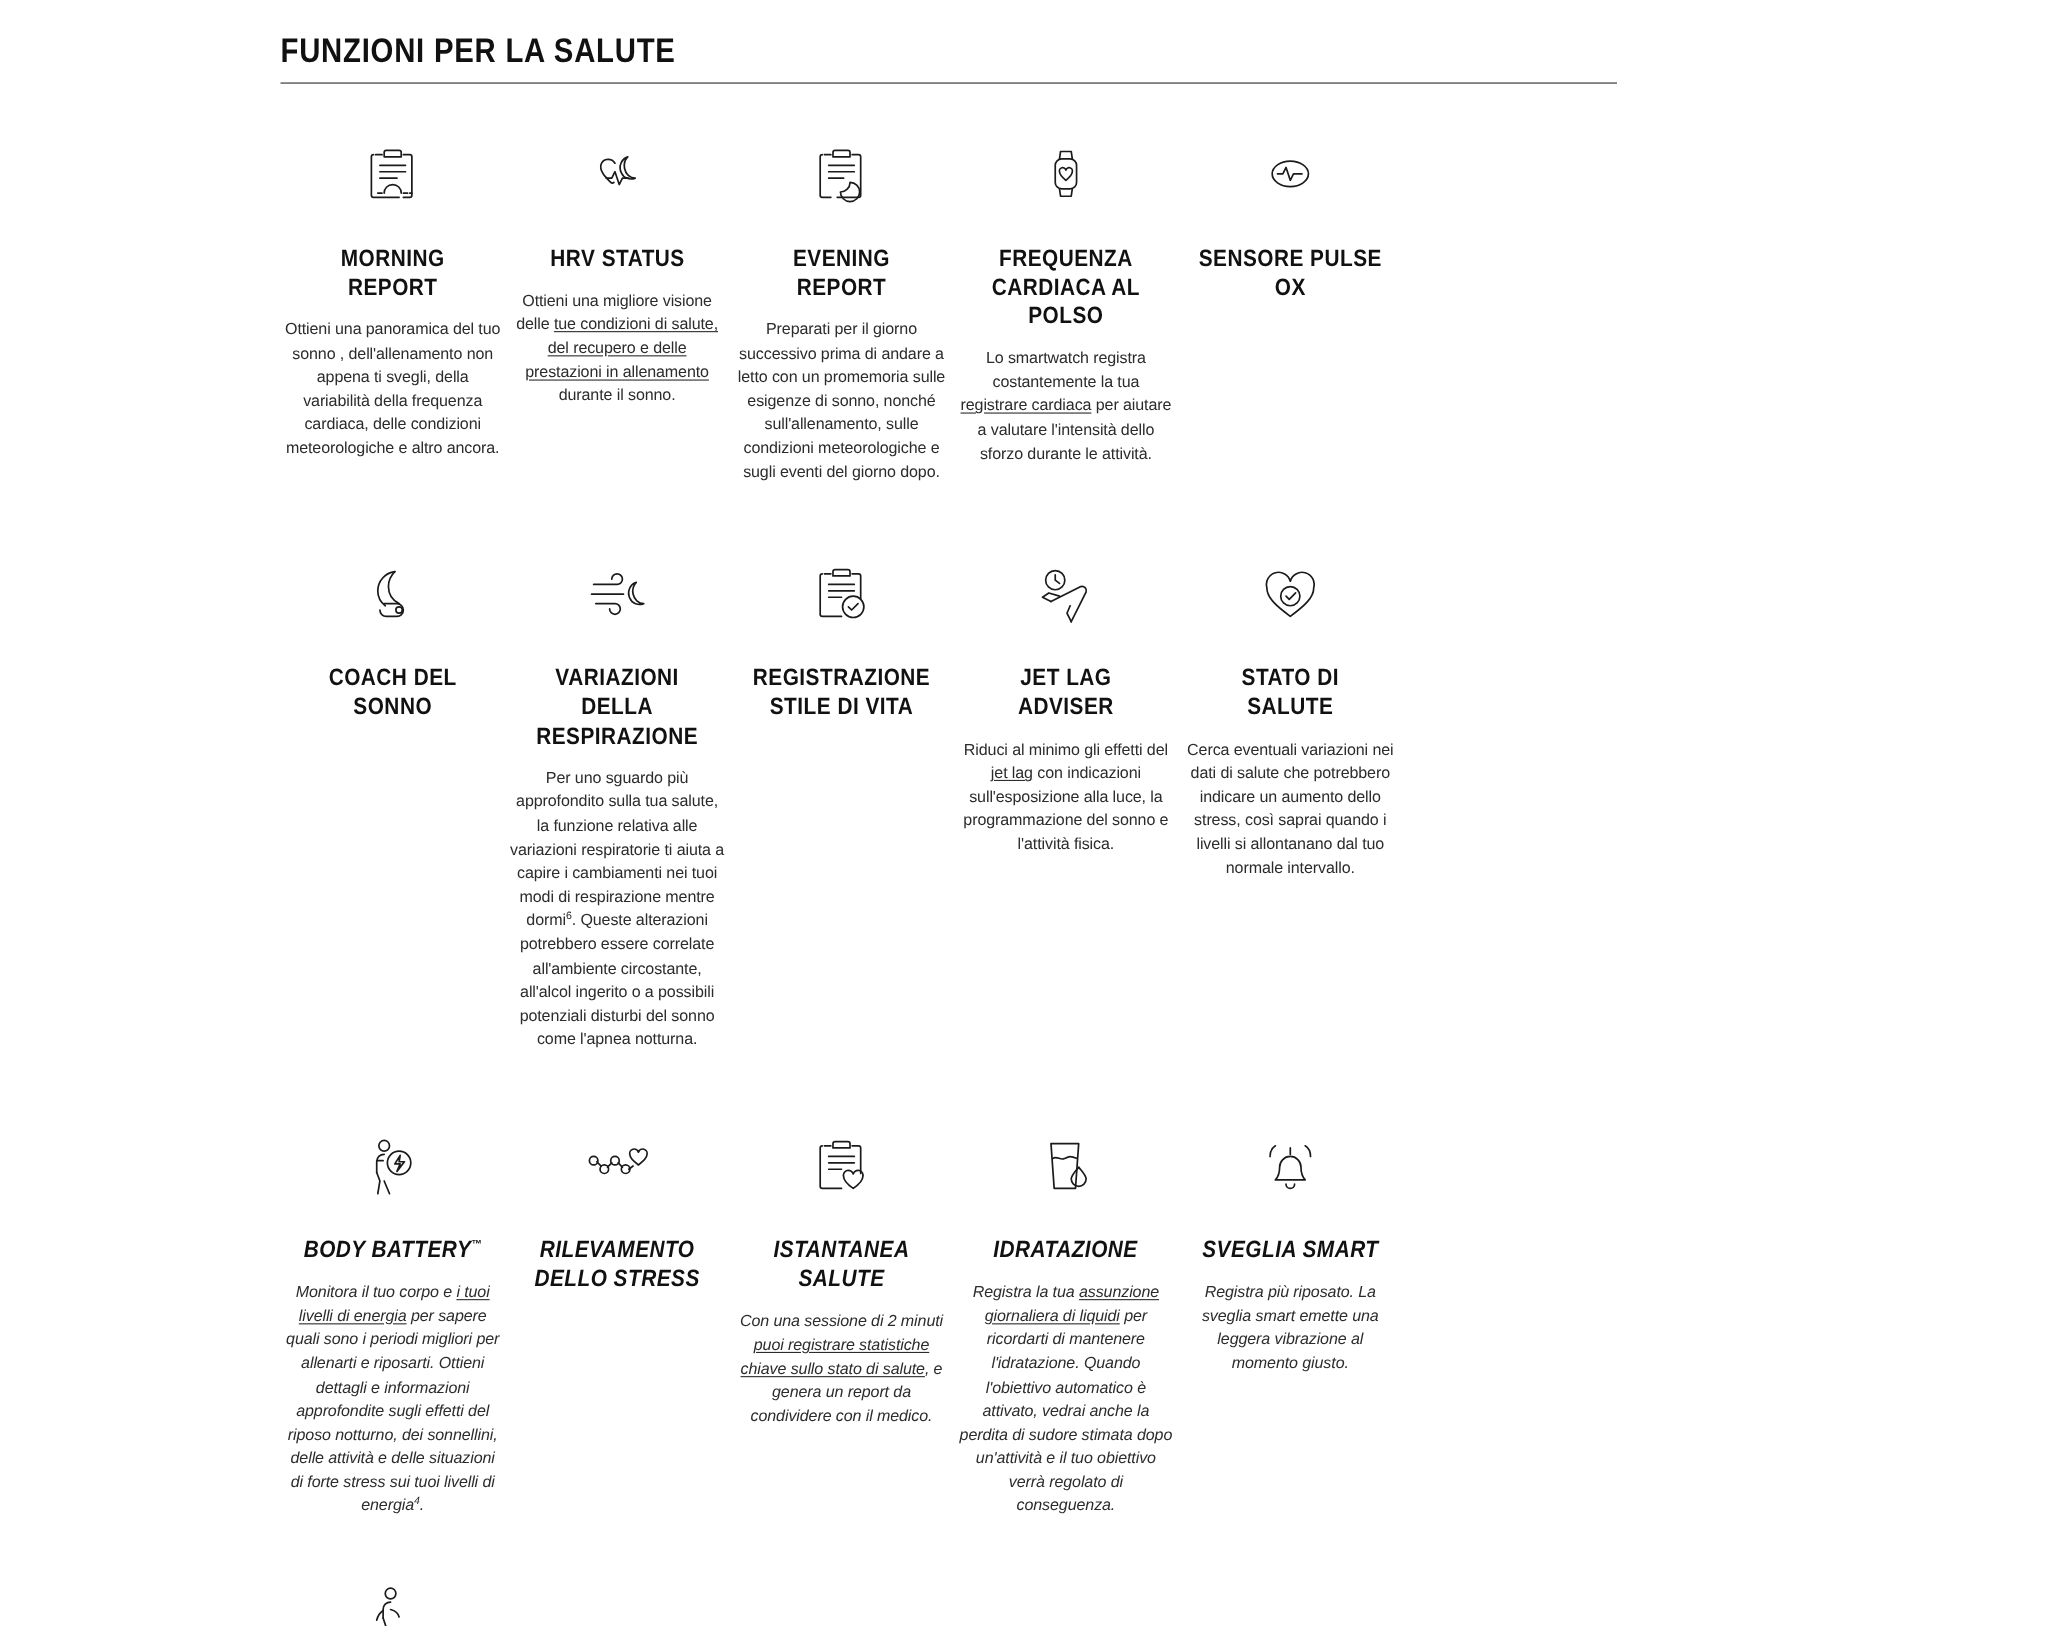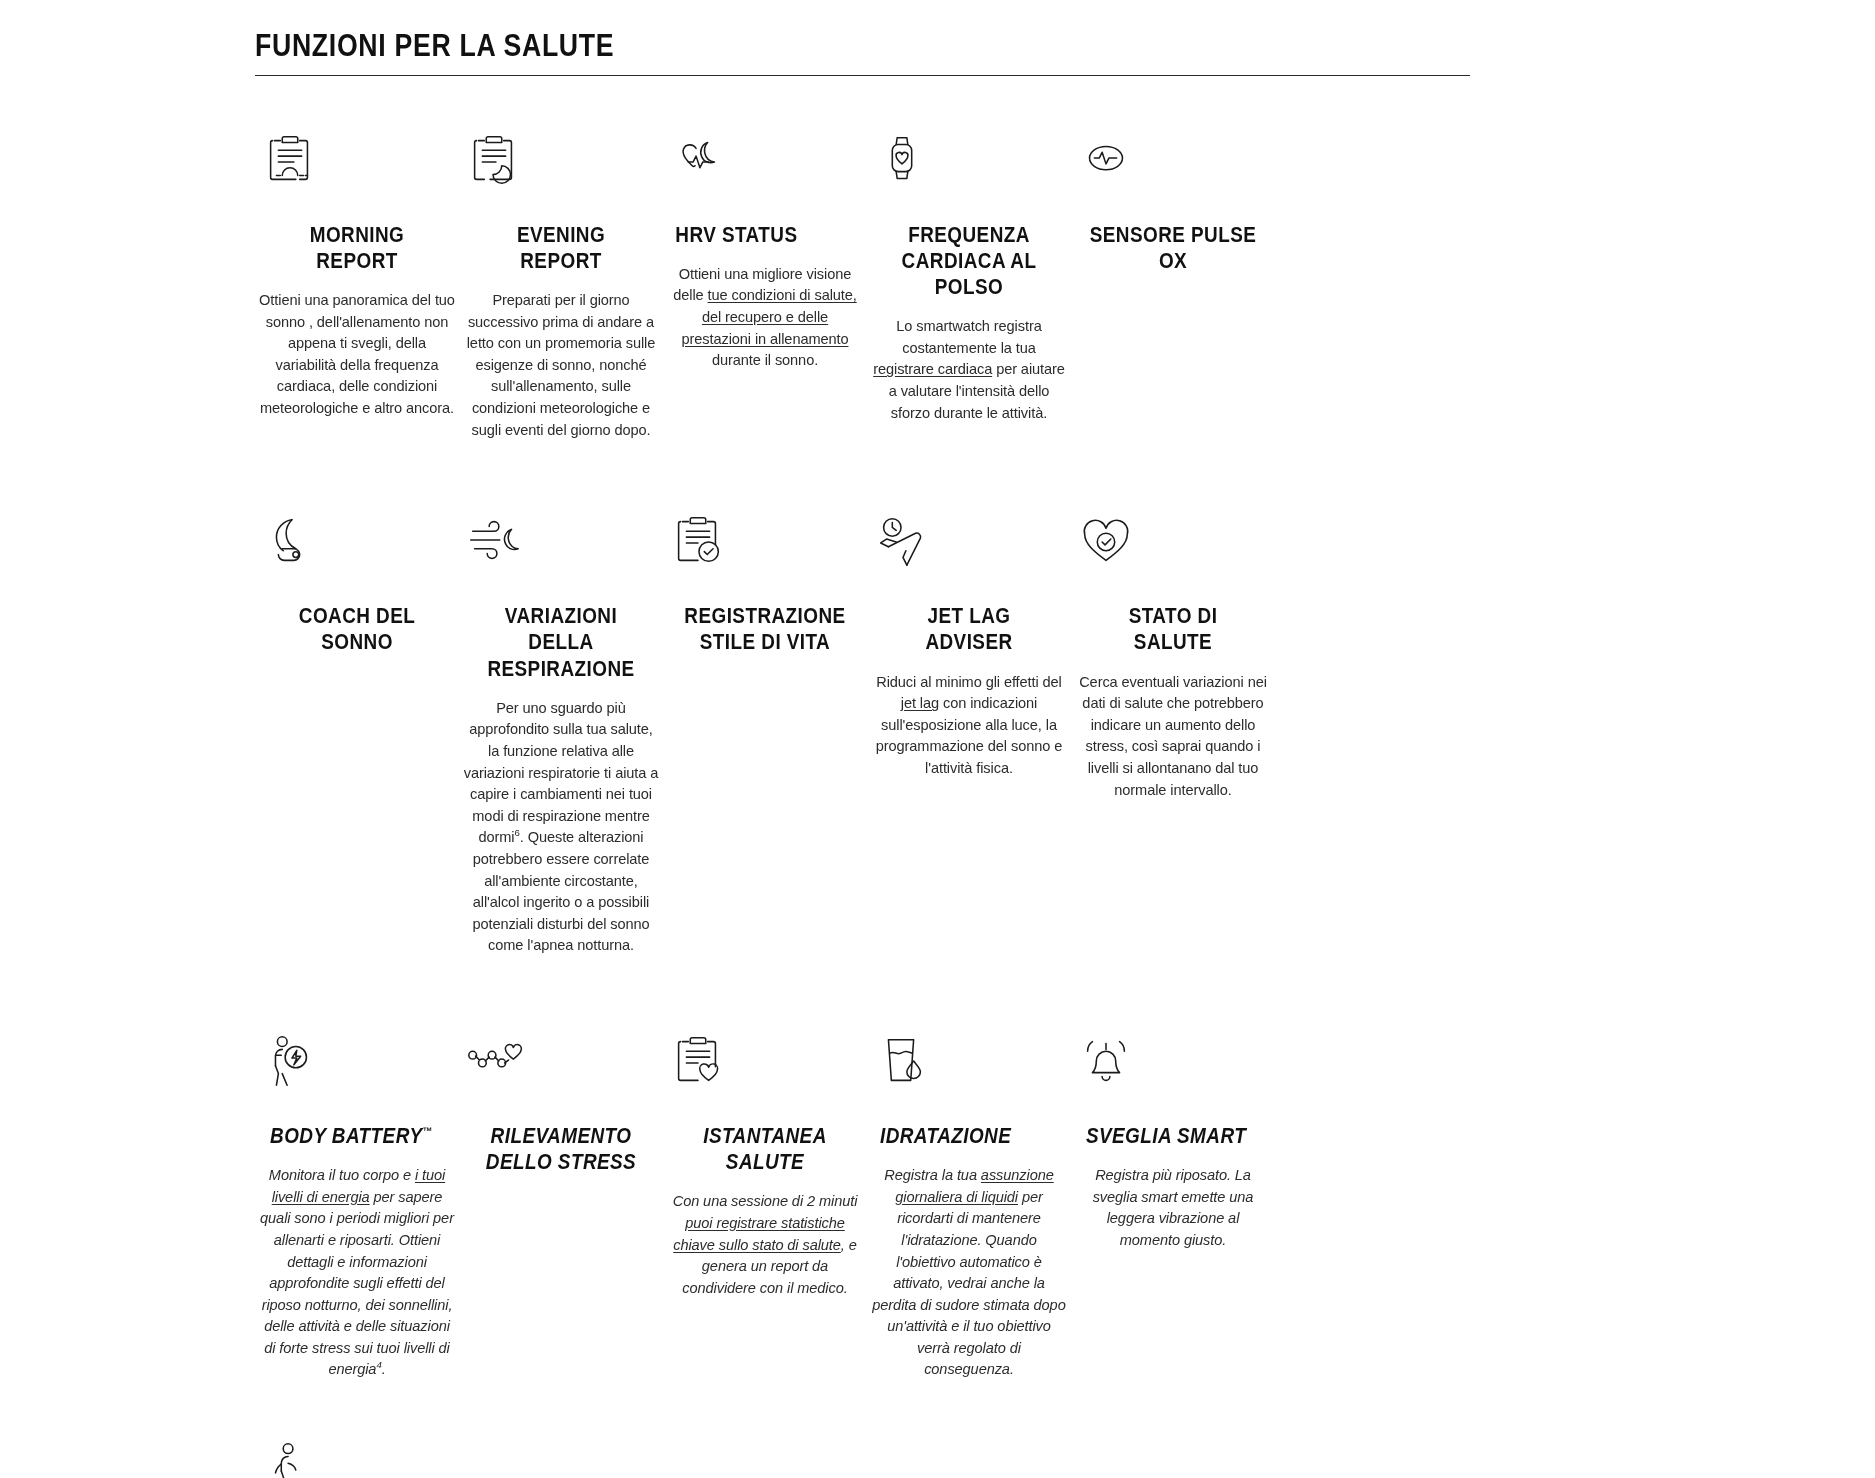--- a/index.html
+++ b/index.html
@@ -42,21 +42,21 @@
     width: 1215px;
     margin-top: -1px;
   }
   .card {
     width: 204px;
     margin-right: 0;
     padding: 0 4px;
     text-align: center;
     display: flex;
     flex-direction: column;
-    align-items: flex-start;
+    align-items: center;
   }
   .card-icon {
     height: 72px;
     display: flex;
     align-items: center;
     justify-content: center;
     margin-top: 22px;
   }
   .card-icon svg {
     display: block;
@@ -127,40 +127,40 @@
     <path d="M24 48a8 8 0 0 1 16 0"></path>
     <path d="M18 48h4M42 48h4M48 48h2"></path>
   </svg>
           </div>
           <div class="card-title">MORNING REPORT</div>
           <div class="card-desc">Ottieni una panoramica del tuo sonno , dell'allenamento non appena ti svegli, della variabilità della frequenza cardiaca, delle condizioni meteorologiche e altro ancora.</div>
         </div>
         <div class="card">
           <div class="card-icon">
             <svg viewBox="0 0 64 64" width="62" height="62" fill="none" stroke="#1b1b1b" stroke-width="1.6" stroke-linecap="round" stroke-linejoin="round">
+    <path d="M30 20c-3-5-11-5-13 1-2 6 4 12 9 17 1 1 2 1 3 0"></path>
+    <path d="M42 14c-6 2-9 9-6 15 2 5 8 7 13 5-5 0-9-4-10-9-1-5 1-9 3-11z"></path>
+    <path d="M22 34h5l3-6 4 12 3-6h6"></path>
+  </svg>
+          </div>
+          <div class="card-title">HRV STATUS</div>
+          <div class="card-desc">Ottieni una migliore visione delle <u>tue condizioni di salute, del recupero e delle prestazioni in allenamento</u> durante il sonno.</div>
+        </div>
+        <div class="card">
+          <div class="card-icon">
+            <svg viewBox="0 0 64 64" width="62" height="62" fill="none" stroke="#1b1b1b" stroke-width="1.6" stroke-linecap="round" stroke-linejoin="round">
     <path d="M16 12h6M42 12h6a2 2 0 0 1 2 2v36a2 2 0 0 1-2 2H28"></path>
     <path d="M14 12a2 2 0 0 0-2 2v36a2 2 0 0 0 2 2h8"></path>
     <path d="M26 8h12a2 2 0 0 1 2 2v4H24v-4a2 2 0 0 1 2-2z"></path>
     <path d="M20 22h24M20 28h24M20 34h14"></path>
     <path d="M40 38a9 9 0 1 1-9 9c5 0 9-4 9-9z"></path>
   </svg>
           </div>
           <div class="card-title">EVENING REPORT</div>
           <div class="card-desc">Preparati per il giorno successivo prima di andare a letto con un promemoria sulle esigenze di sonno, nonché sull'allenamento, sulle condizioni meteorologiche e sugli eventi del giorno dopo.</div>
-        </div>
-        <div class="card">
-          <div class="card-icon">
-            <svg viewBox="0 0 64 64" width="62" height="62" fill="none" stroke="#1b1b1b" stroke-width="1.6" stroke-linecap="round" stroke-linejoin="round">
-    <path d="M30 20c-3-5-11-5-13 1-2 6 4 12 9 17 1 1 2 1 3 0"></path>
-    <path d="M42 14c-6 2-9 9-6 15 2 5 8 7 13 5-5 0-9-4-10-9-1-5 1-9 3-11z"></path>
-    <path d="M22 34h5l3-6 4 12 3-6h6"></path>
-  </svg>
-          </div>
-          <div class="card-title">HRV STATUS</div>
-          <div class="card-desc">Ottieni una migliore visione delle <u>tue condizioni di salute, del recupero e delle prestazioni in allenamento</u> durante il sonno.</div>
         </div>
         <div class="card">
           <div class="card-icon">
             <svg viewBox="0 0 64 64" width="62" height="62" fill="none" stroke="#1b1b1b" stroke-width="1.6" stroke-linecap="round" stroke-linejoin="round">
     <rect x="22" y="16" width="20" height="28" rx="6"></rect>
     <path d="M26 16l1-7h10l1 7M26 44l1 7h10l1-7"></path>
     <path d="M32 36c-3-2.6-6-5-6-8a3 3 0 0 1 6-1.5A3 3 0 0 1 38 28c0 3-3 5.4-6 8z"></path>
   </svg>
           </div>
           <div class="card-title">FREQUENZA CARDIACA AL POLSO</div>

